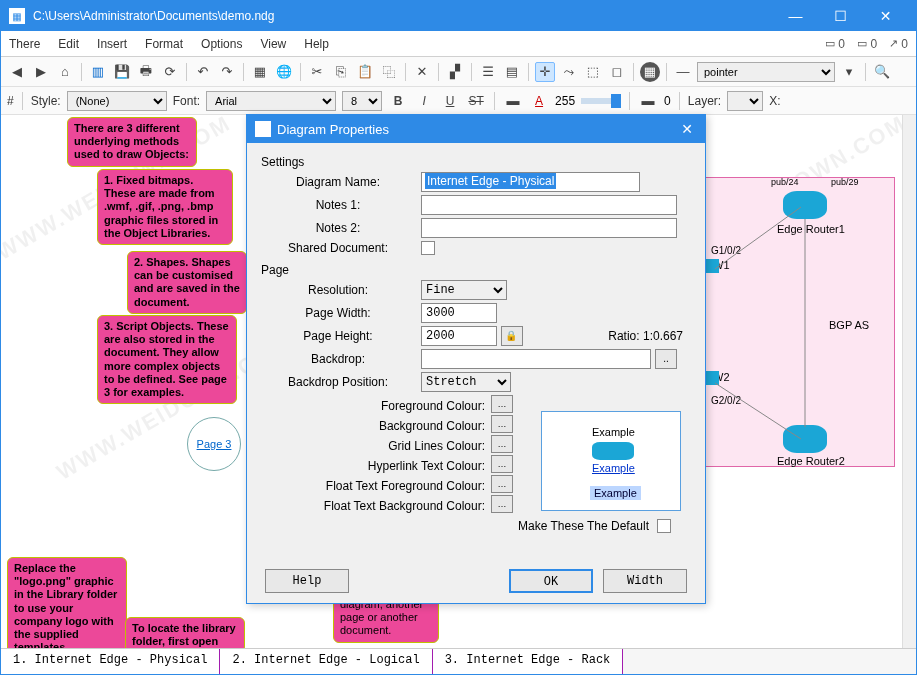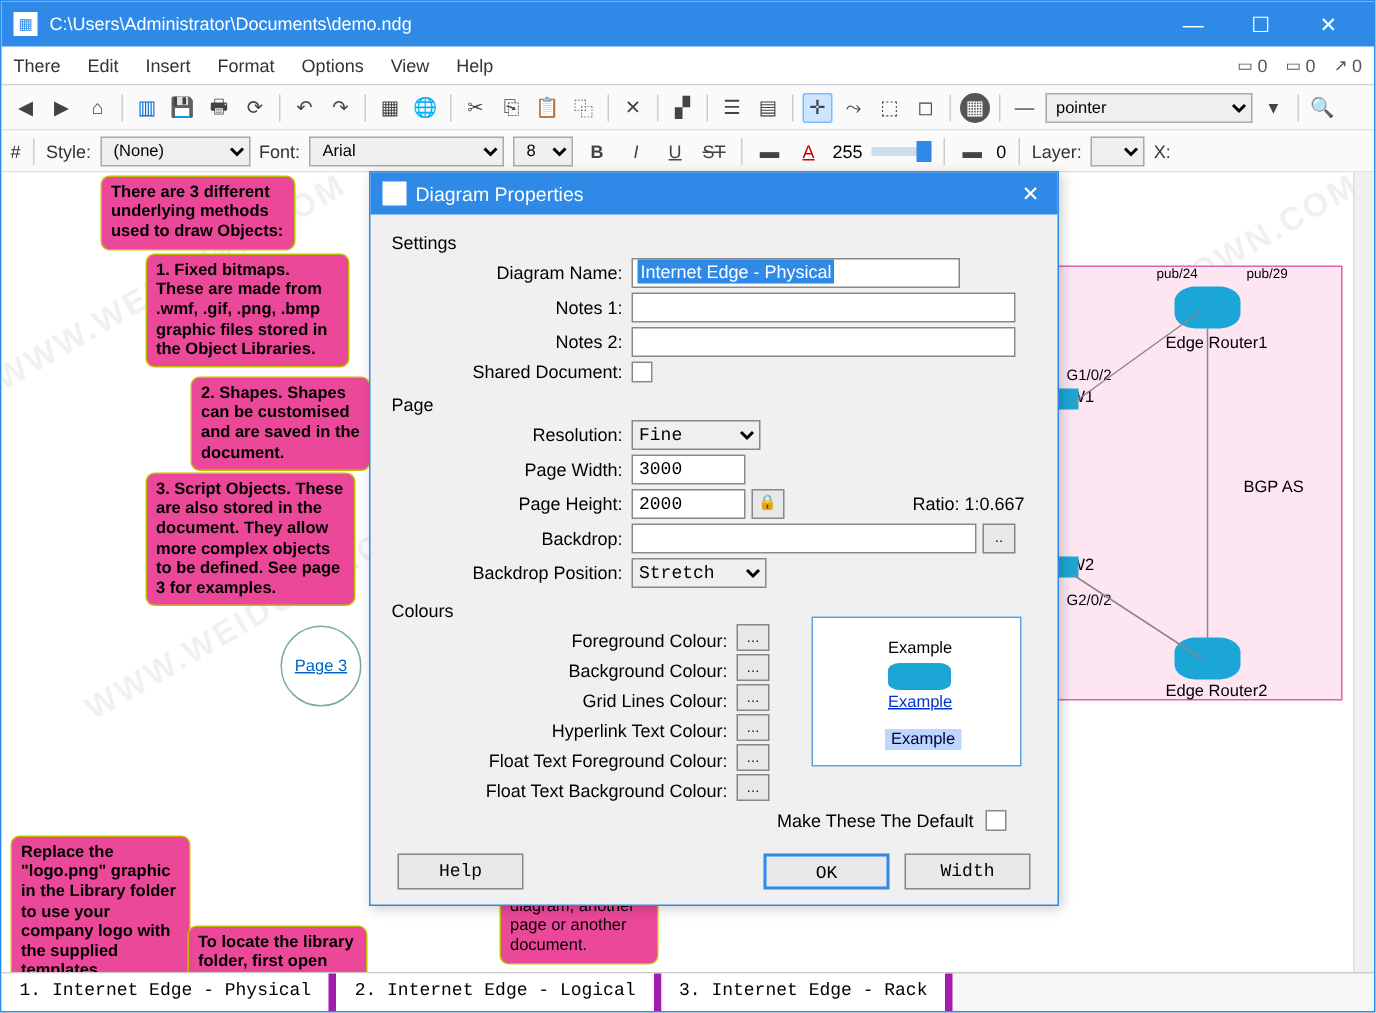--- a/index.html
+++ b/index.html
@@ -23,33 +23,33 @@
 .proprow label { color:#333; }
 .proprow select, .proprow input { height:20px; border:1px solid #aaa; font-size:11px; padding:0 4px;}
 .canvas-area { position: absolute; top: 114px; left: 0; right: 14px; bottom: 26px; background: #fff; overflow:hidden; }
 .note { position:absolute; background:#ec4899; border:1px solid #c0c000; border-radius:6px; padding:4px 6px; font-size:11px; font-weight:bold; color:#000; line-height:1.2;}
 .pagelink { position:absolute; width:54px; height:54px; border:1px solid #7aa; border-radius:50%; display:flex; align-items:center; justify-content:center; color:#0066cc; text-decoration:underline; font-size:11px; background:#fff;}
 .router { position:absolute; width:44px; height:28px; background:#1ba6d6; border-radius:14px/10px;}
 .rlabel { position:absolute; font-size:11px; color:#000;}
 .netbox { position:absolute; border:1px solid #e066a8; background:#fde6f2; }
 .scrollbar-v { position:absolute; right:0; top:114px; bottom:26px; width:14px; background:#f0f0f0; border-left:1px solid #ddd;}
 .tabbar { position:absolute; bottom:0; left:0; right:0; height:26px; display:flex; border-top:1px solid #ccc; background:#f6f6f6;}
-.tab { padding: 4px 12px; border-right:5px solid #a21caf; font-family:"Courier New",monospace; font-size:12px; background:#fff;}
+.tab { padding: 4px 12px; border-right:1px solid #a21caf; font-family:"Courier New",monospace; font-size:12px; background:#fff;}
 .tab.active { background:#fff;}
 
 
 .dialog { position:absolute; left:245px; top:113px; width:460px; height:490px; background:#f0f0f0; border:1px solid #2e8ae6; box-shadow:2px 2px 8px rgba(0,0,0,0.2); z-index:100;}
 .dialog .dtitle { height:28px; background:#2e8ae6; color:#fff; display:flex; align-items:center; padding:0 8px;}
 .dialog .dtitle .dicon { width:16px; height:16px; background:#fff; margin-right:6px;}
 .dialog .dtitle .dtext { flex:1; font-size:13px;}
 .dialog .dtitle .dclose { width:20px; text-align:center; font-size:14px;}
 .dialog .dbody { padding:8px 14px; font-family:"Courier New",monospace; font-size:12px;}
 .fieldset-label { font-size:12px; margin:4px 0 2px 0;}
 .frow { display:flex; align-items:center; margin:3px 0;}
-.frow .flabel { width:160px; text-align:right; padding-right:6px; font-size:12px;}
+.frow .flabel { width:160px; text-align:center; padding-right:6px; font-size:12px;}
 .frow input[type=text] { height:20px; border:1px solid #888; padding:0 4px; font-family:"Courier New",monospace; font-size:12px;}
 .frow select { height:20px; border:1px solid #888; font-family:"Courier New",monospace; font-size:12px;}
 .frow .cbox { width:14px; height:14px; border:1px solid #888; background:#fff;}
 .frow .smallbtn { width:22px; height:20px; border:1px solid #888; background:#e8e8e8; text-align:center; font-size:10px; line-height:18px; margin-left:4px;}
 .colorrow { display:flex; align-items:flex-end; margin:2px 0;}
 .colorrow .clabel { width:230px; text-align:right; padding-right:6px; font-size:12px;}
 .colorrow .cswatch { width:22px; height:18px; border:1px solid #888; background:#e8e8e8; font-size:9px; text-align:center; line-height:16px;}
 .preview { position:absolute; right:24px; top:296px; width:140px; height:100px; border:1px solid #5aa0e0; background:#fff;}
 .preview .ptext { position:absolute; font-size:11px;}
 .dbuttons { position:absolute; bottom:10px; left:0; right:0; display:flex; justify-content:flex-end; gap:10px; padding:0 18px;}
@@ -258,21 +258,20 @@
     <div class="frow">
       <div class="flabel">Backdrop:</div>
       <input type="text" style="width: 230px;" value="">
       <div class="smallbtn">..</div>
     </div>
     <div class="frow">
       <div class="flabel">Backdrop Position:</div>
       <select style="width:90px"><option>Stretch</option></select>
     </div>
 
-    <div class="fieldset-label" style="margin-top:8px">Colours</div>
     <div class="colorrow">
         <div class="clabel">Foreground Colour:</div>
         <div class="cswatch">…</div>
       </div>
     <div class="colorrow">
         <div class="clabel">Background Colour:</div>
         <div class="cswatch">…</div>
       </div>
     <div class="colorrow">
         <div class="clabel">Grid Lines Colour:</div>

